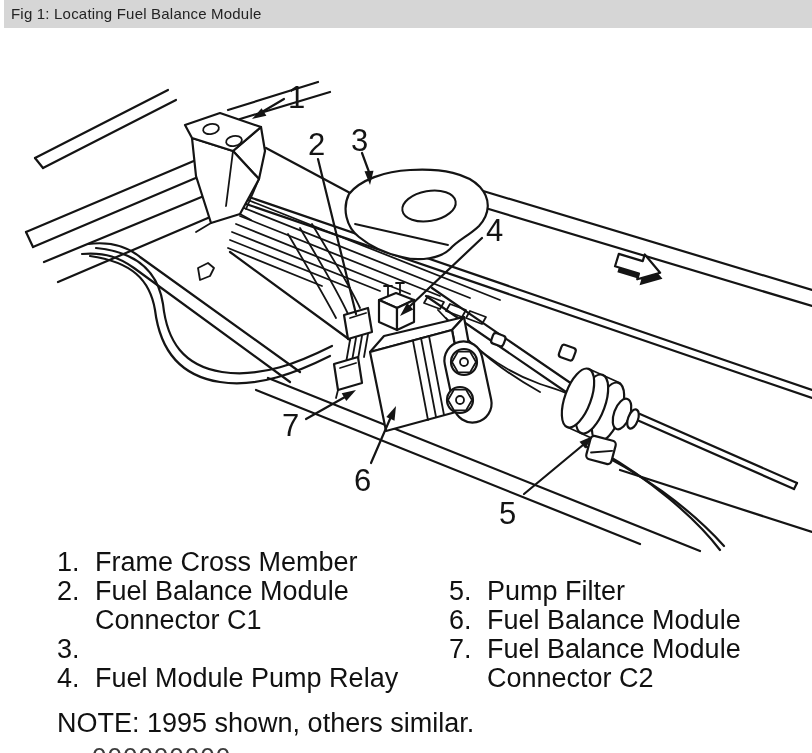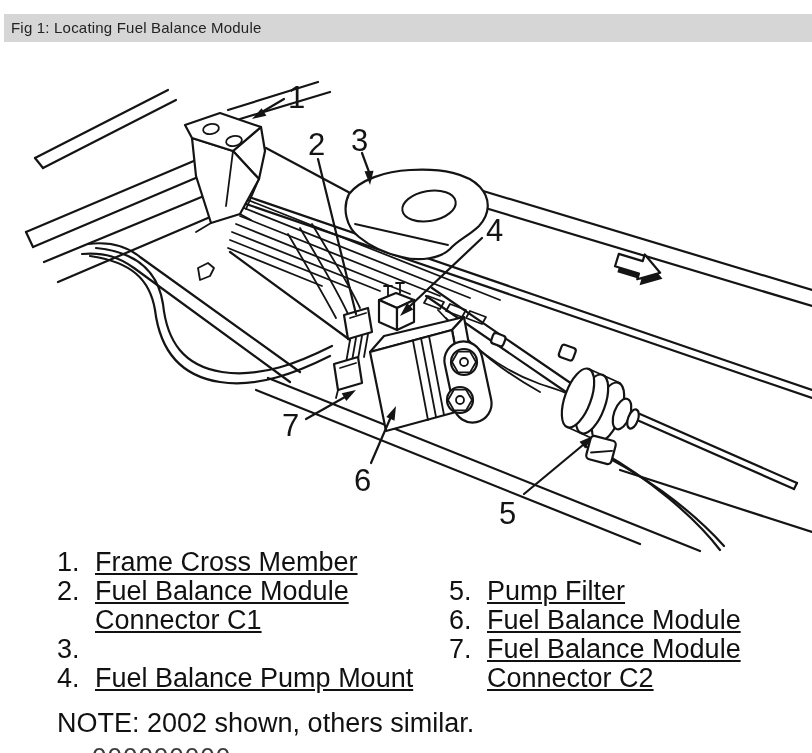--- a/index.html
+++ b/index.html
@@ -1,39 +1,39 @@
 <!DOCTYPE html>
 <html><head>
 <meta charset="utf-8">
 <style>
   * { margin:0; padding:0; box-sizing:border-box; }
   html,body { width:812px; height:753px; overflow:hidden; background:#ffffff;
               font-family:"Liberation Sans", sans-serif; }
   #stage { position:relative; width:812px; height:753px; background:#ffffff; overflow:hidden; }
 
   .titlebar {
-    position:absolute; top:14px; left:4px; right:0; height:28px;
+    position:absolute; top:0; left:4px; right:0; height:28px;
     background:#d6d6d6; color:#232323;
     font-size:15px; line-height:28px; padding-left:7px;
     letter-spacing:0.2px;
   }
 
   svg.diagram { position:absolute; top:0; left:0; }
   .ln   { fill:none; stroke:#141414; stroke-width:2.2; stroke-linecap:round; stroke-linejoin:round; }
   .thin { fill:none; stroke:#141414; stroke-width:1.8; stroke-linecap:round; stroke-linejoin:round; }
   .wht  { fill:#ffffff; stroke:#141414; stroke-width:2.2; stroke-linejoin:round; }
   .blk  { fill:#141414; stroke:none; }
   .num  { font-family:"Liberation Sans", sans-serif; font-size:31px; fill:#141414; }
 
   .legend { position:absolute; font-size:27px; color:#111; }
   .legend-col-left  { position:absolute; left:57px;  top:548px; }
   .legend-col-right { position:absolute; left:449px; top:577px; }
   .legend-item { display:flex; line-height:29px; }
   .legend-item .num-cell { width:38px; flex:0 0 38px; }
-  .legend-item .lbl-cell { white-space:pre-line;text-decoration:underline; }
+  .legend-item .lbl-cell { white-space:pre-line; }
   .note { position:absolute; left:57px; top:709px; font-size:27px; line-height:29px; color:#111; }
   .clipped-line { position:absolute; left:92px; top:742px; font-size:26px; color:#3a3a3a; letter-spacing:1px; }
 </style>
 </head>
 <body>
 
 <div id="stage">
 
   <div class="titlebar">
     <span>Fig 1: Locating Fuel Balance Module</span>
@@ -237,37 +237,37 @@
     <div class="legend-item">
       <span class="num-cell">2.</span>
       <span class="lbl-cell">Fuel Balance Module
 Connector C1</span>
     </div>
     <div class="legend-item">
       <span class="num-cell">3.</span>
     </div>
     <div class="legend-item">
       <span class="num-cell">4.</span>
-      <span class="lbl-cell">Fuel Balance Pump Mount</span>
+      <span class="lbl-cell">Fuel Module Pump Relay</span>
     </div>
   </div>
 
   <div class="legend legend-col-right">
     <div class="legend-item">
       <span class="num-cell">5.</span>
       <span class="lbl-cell">Pump Filter</span>
     </div>
     <div class="legend-item">
       <span class="num-cell">6.</span>
       <span class="lbl-cell">Fuel Balance Module</span>
     </div>
     <div class="legend-item">
       <span class="num-cell">7.</span>
       <span class="lbl-cell">Fuel Balance Module
 Connector C2</span>
     </div>
   </div>
 
-  <div class="note">NOTE: 2002 shown, others similar.</div>
+  <div class="note">NOTE: 1995 shown, others similar.</div>
 
   <div class="clipped-line">000000000</div>
 
 </div>
 
 </body></html>

